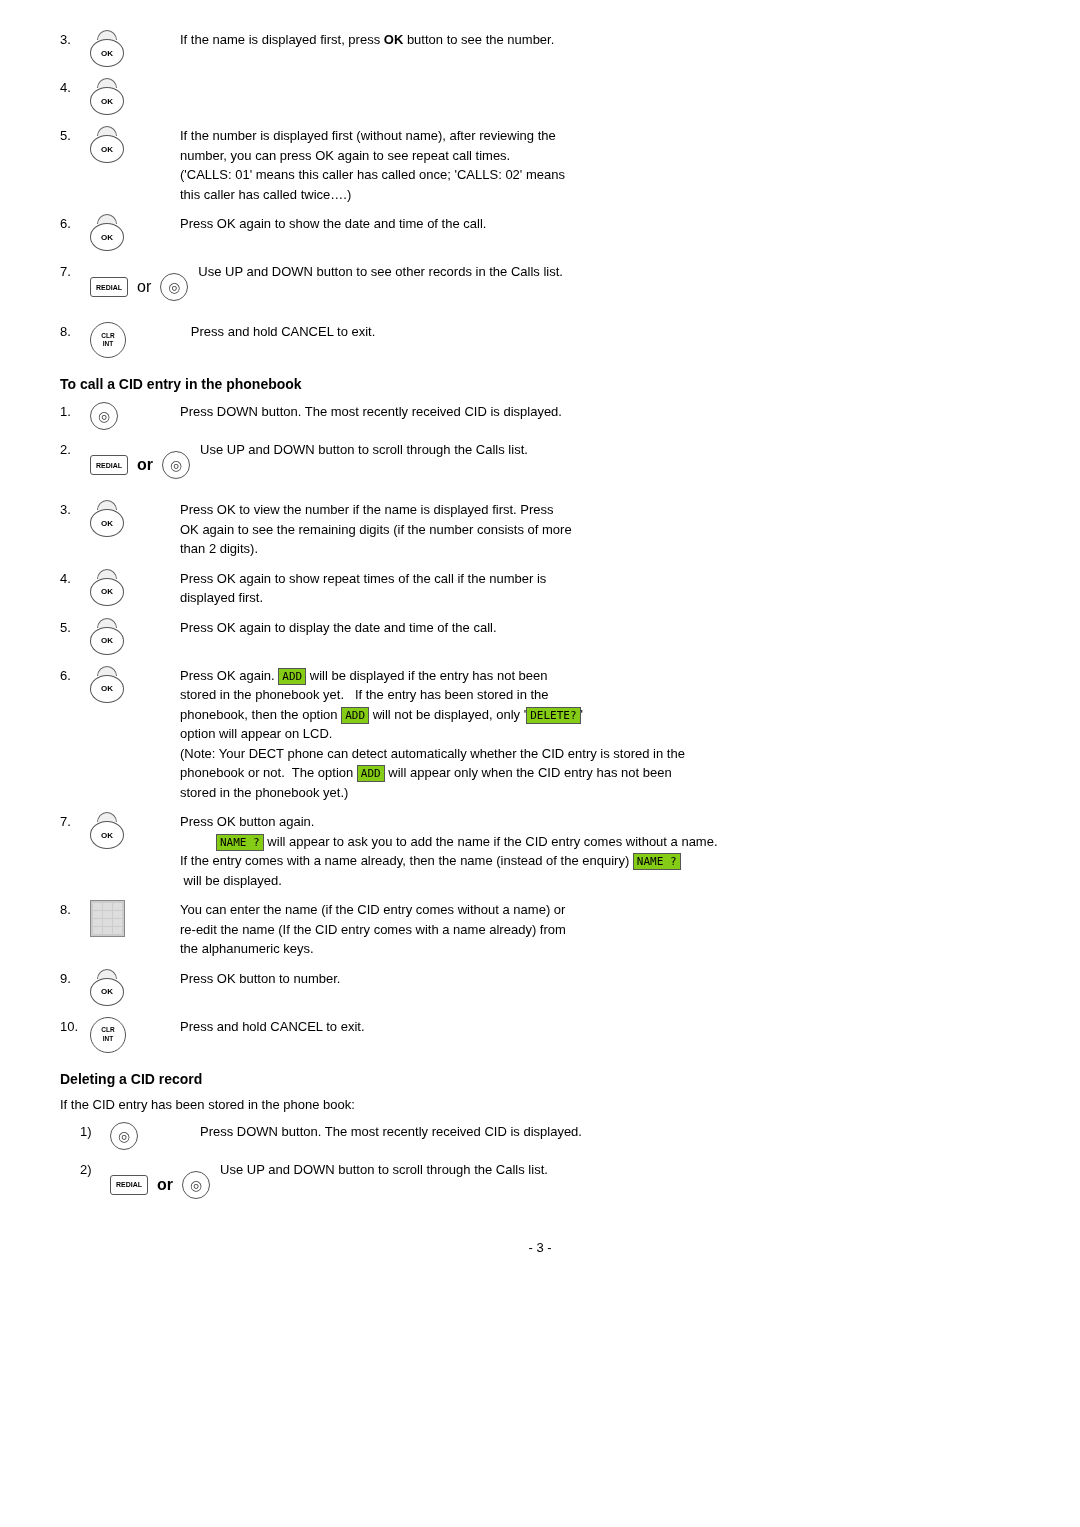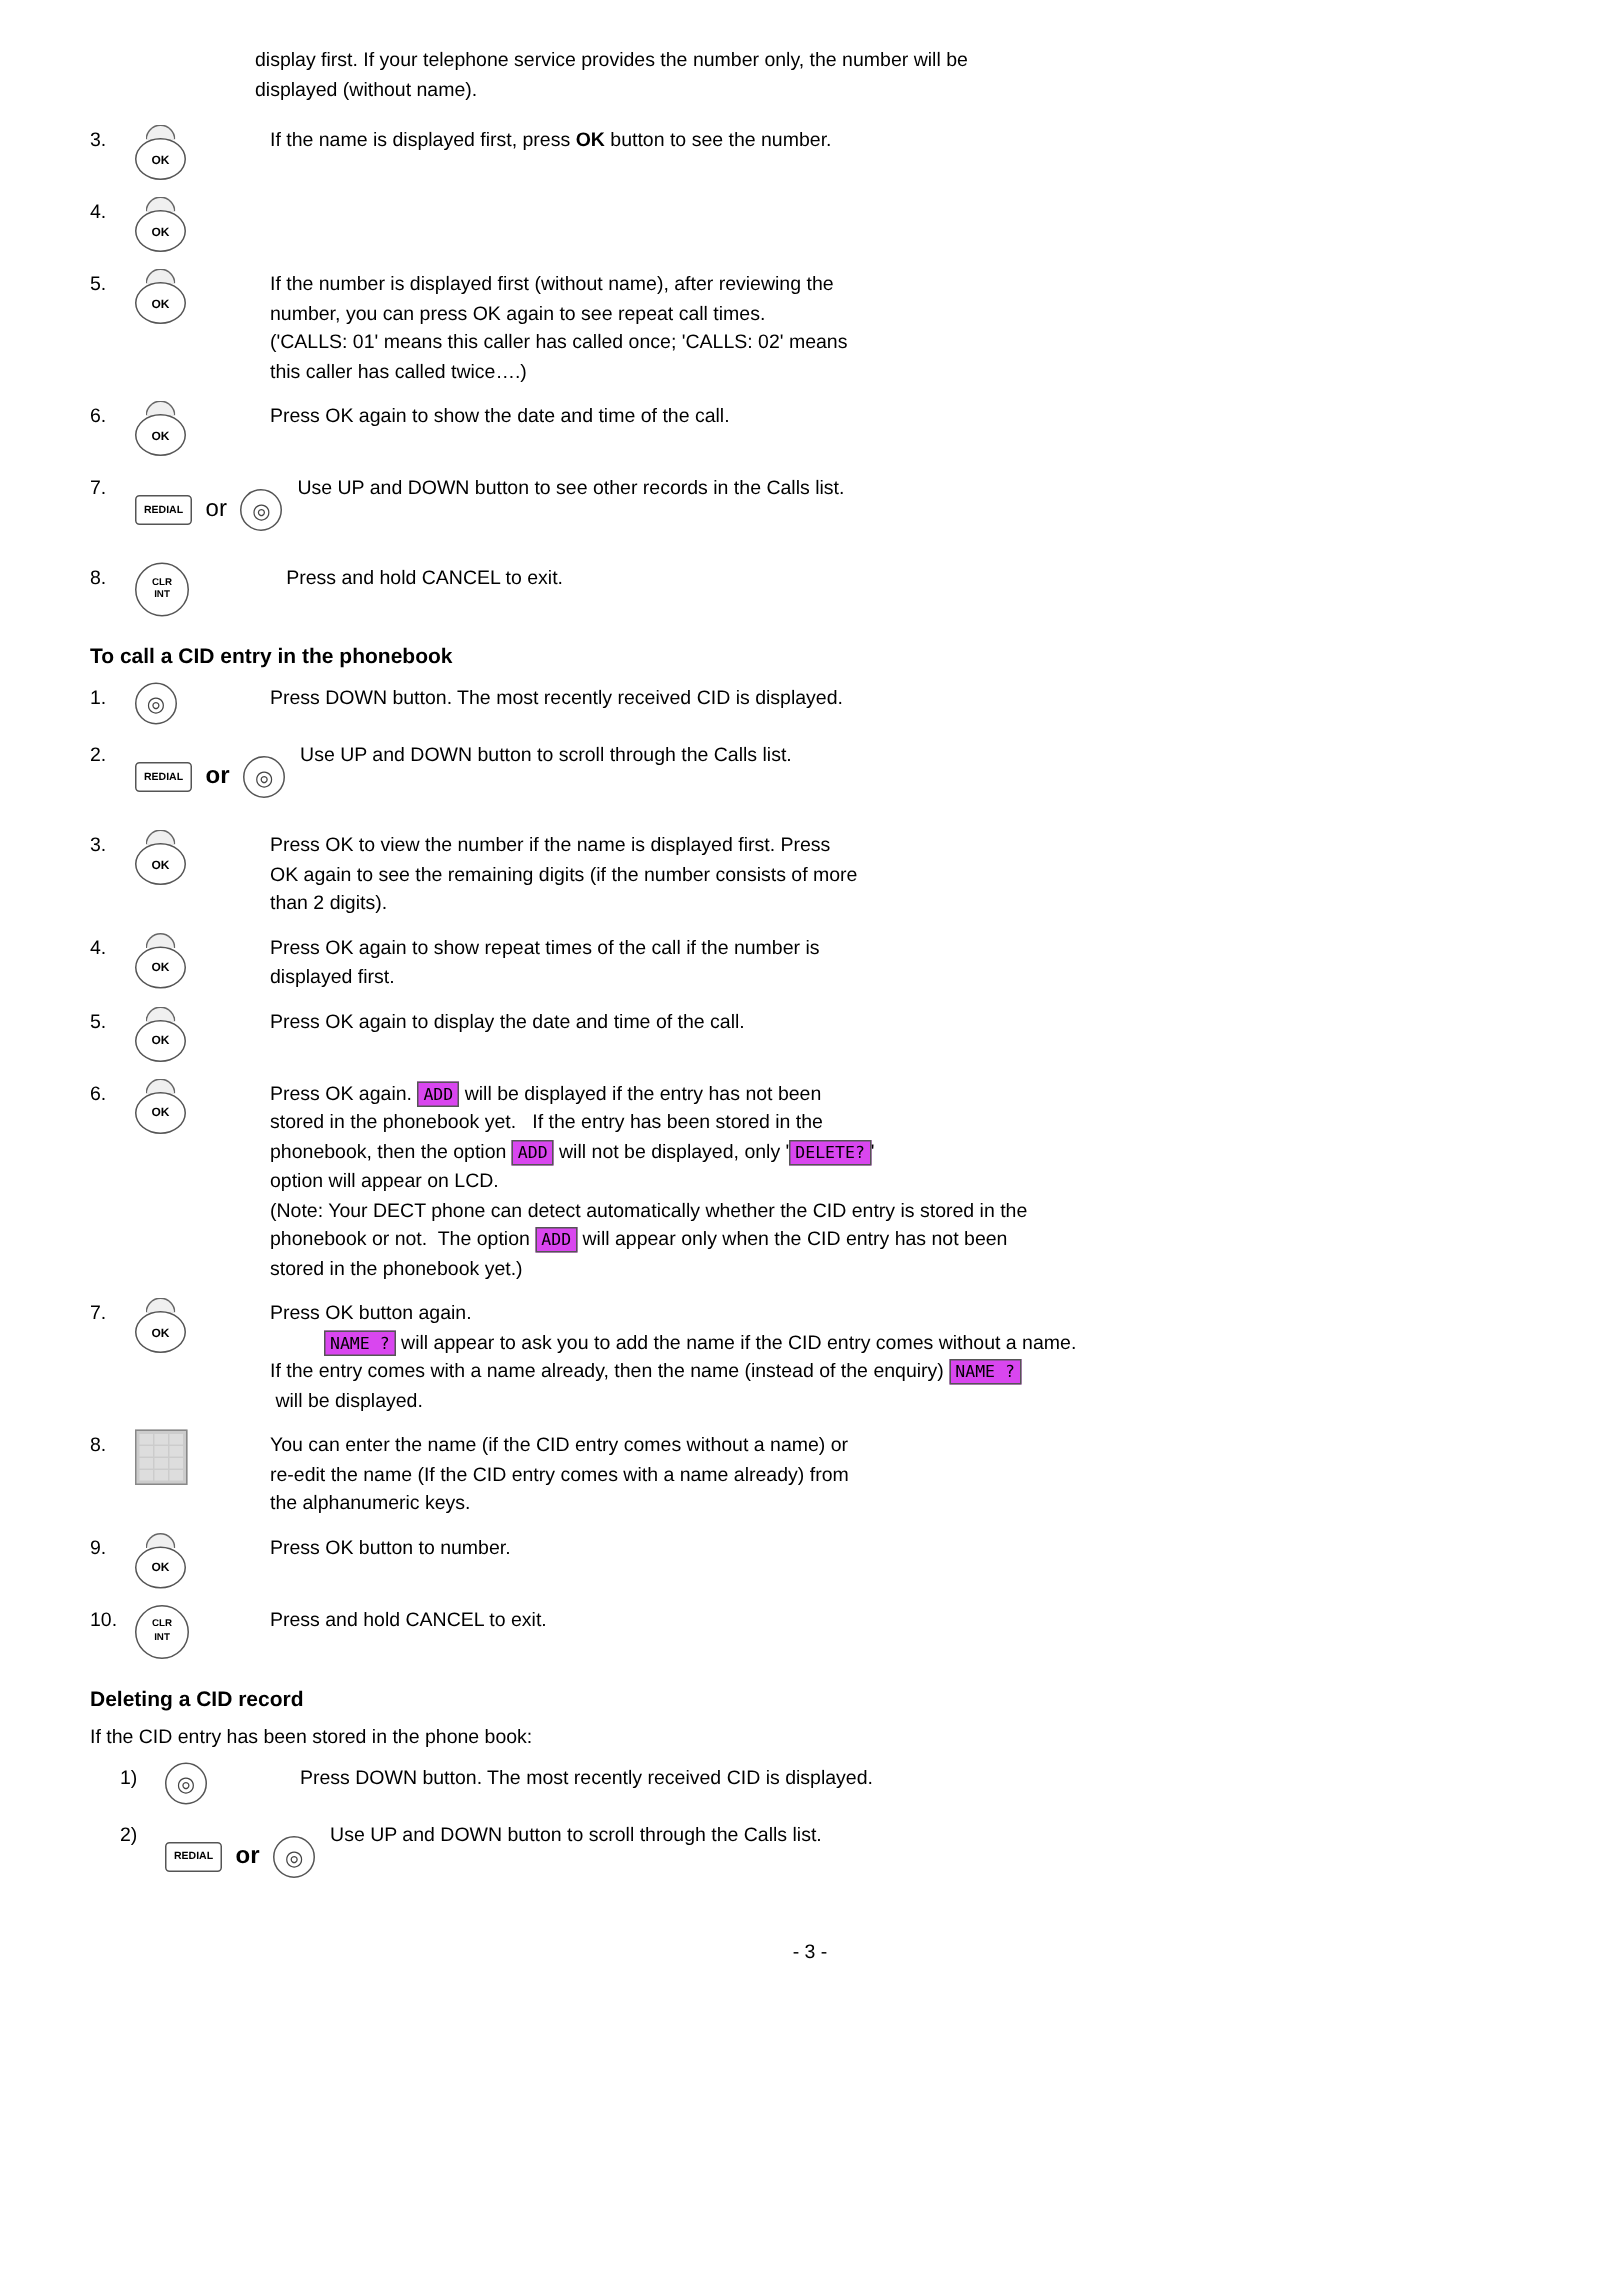--- a/index.html
+++ b/index.html
@@ -49,21 +49,21 @@
     }
     .indent-block {
       margin-left: 16px;
       padding-left: 20px;
     }
     .mono-display {
       font-family: monospace;
       font-size: 11px;
       border: 1px solid #555;
       padding: 1px 3px;
-      background: #d946ef;
+      background: #84cc16;
     }
     .page-num {
       text-align: center;
       margin-top: 30px;
       font-size: 13px;
     }
     .top-text {
       margin-left: 110px;
       margin-bottom: 14px;
       line-height: 1.5;
@@ -153,24 +153,20 @@
     .keypad-btn div {
       background: #ddd;
     }
     b { font-weight: bold; }
   </style>
 </head>
 <body>
 
 <div class="content">
 
-  <div class="top-text">
-    <span>display first.  If your telephone service provides the number only, the number will be</span><br>
-    <span>displayed (without name).</span>
-  </div>
 
   <div class="step-row">
     <div class="step-num">3.</div>
     <div class="step-icons">
       <div class="ok-wrap">
         <div class="ok-handle"></div>
         <div class="ok-body">
             <span>OK</span>
           </div>
       </div>

